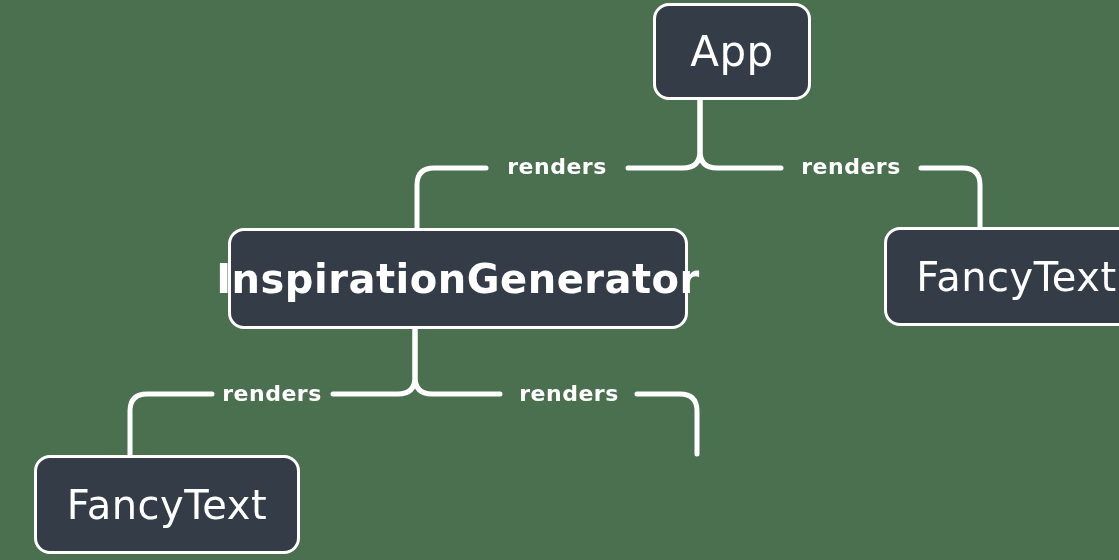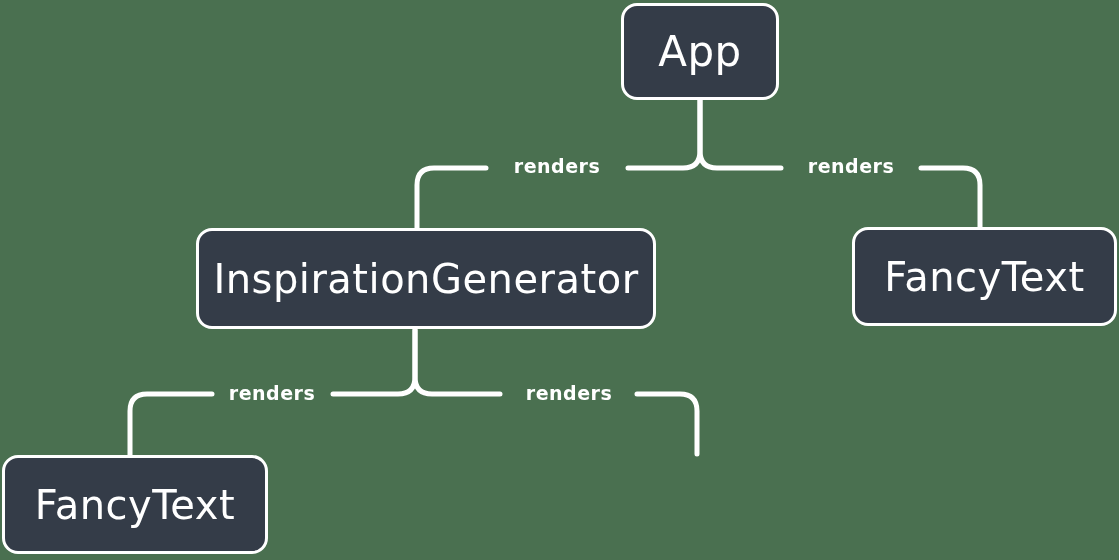--- a/index.html
+++ b/index.html
@@ -37,31 +37,32 @@
     align-items: center;
     justify-content: center;
     background: var(--node);
     border: 3px solid var(--line);
     border-radius: 16px;
     color: var(--text);
     font-size: 40px;
     font-weight: 500;
     letter-spacing: 0.5px;
     white-space: nowrap;
+    margin-left: 32px;
   }
   .node.app                { left: 621px; top: 3px;   width: 158px; height: 97px;  font-size: 42px; }
-  .node.inspiration        { left: 196px; top: 228px; width: 460px; height: 101px; }
+  .node.inspiration        { left: 196px; top: 228px; width: 460px; height: 101px; font-weight: bold; }
   .node.fancy-top          { left: 852px; top: 227px; width: 265px; height: 99px; }
   .node.fancy-bottom       { left: 2px;   top: 455px; width: 266px; height: 99px; }
   .node.copyright          { left: 567px; top: 453px; width: 265px; height: 101px; }
   .edge-label {
     position: absolute;
     transform: translate(-50%, -50%);
     color: var(--text);
-    font-size: 19px;
+    font-size: 22px;
     font-weight: 700;
     letter-spacing: 0.5px;
     white-space: nowrap;
   }
   .edge-label.l1 { left: 557px; top: 166px; }
   .edge-label.l2 { left: 851px; top: 166px; }
   .edge-label.l3 { left: 272px; top: 393px; }
   .edge-label.l4 { left: 569px; top: 393px; }
 </style>
 </head>

